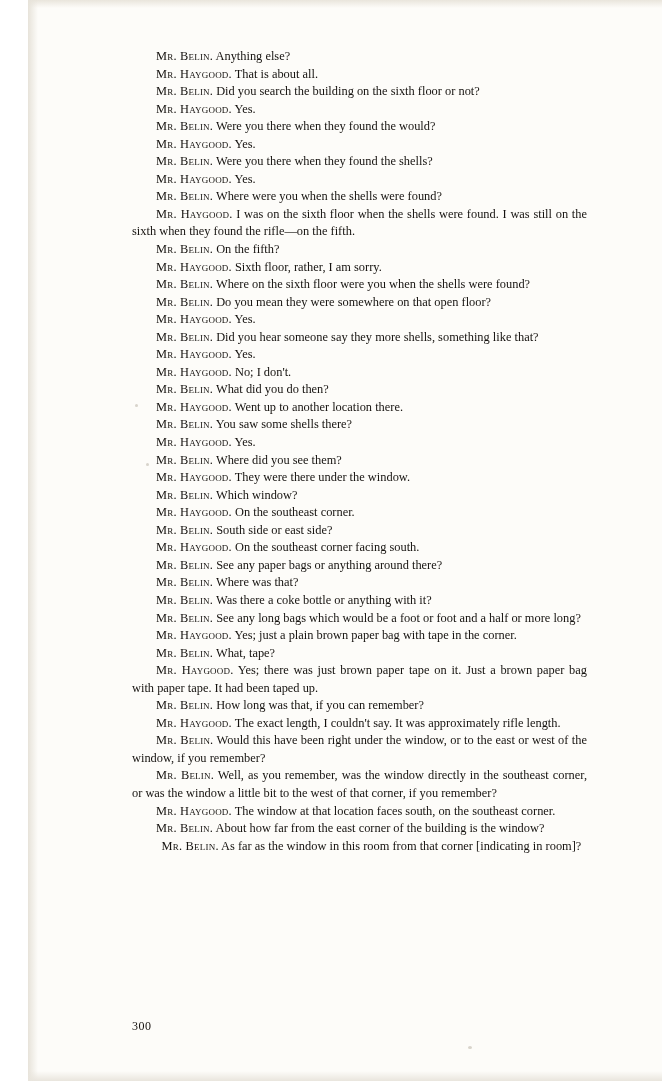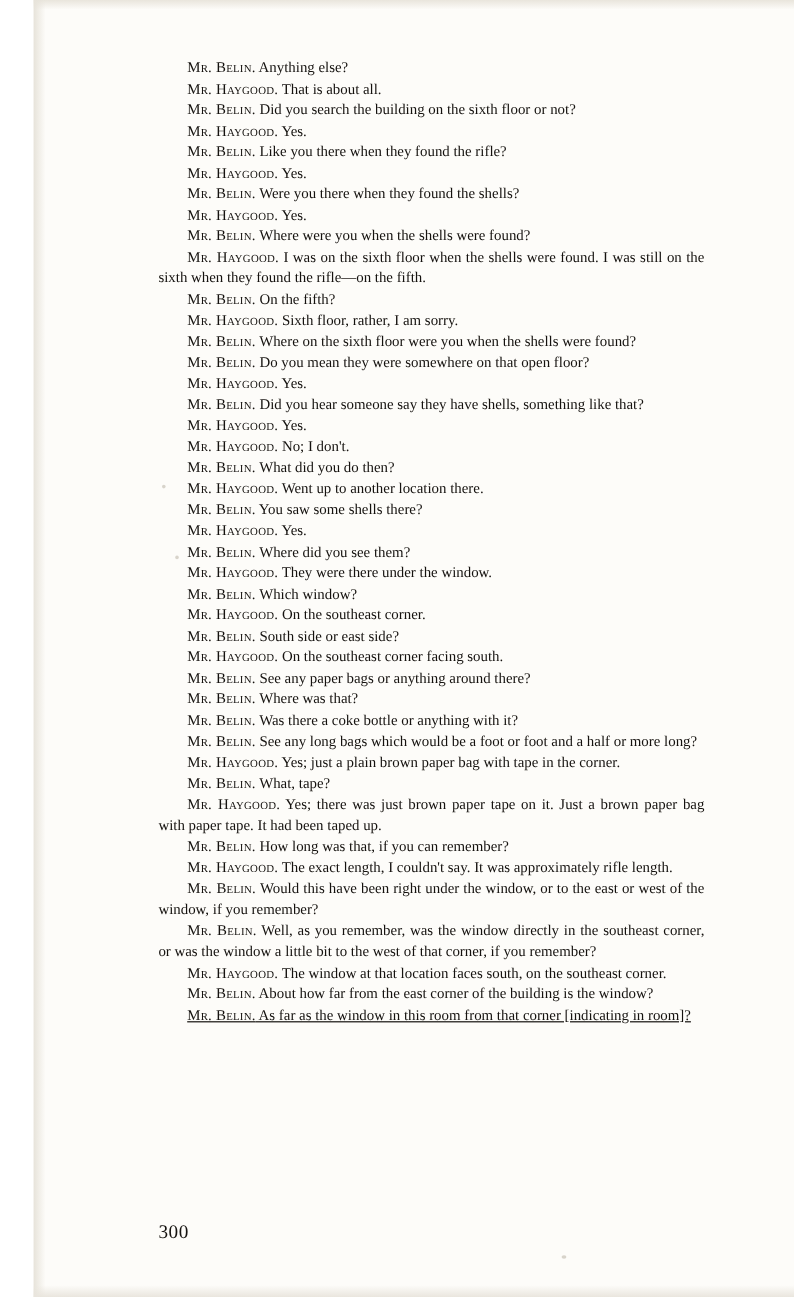--- a/index.html
+++ b/index.html
@@ -32,32 +32,31 @@
     line-height: 17.55px;
     text-align: justify;
     text-justify: inter-word;
   }
   p.qa {
     margin: 0;
     text-indent: 24px;
     text-align: justify;
   }
   p.qa:last-child {
-    text-align: left;
-    text-decoration: underline;
+    text-align: center;
   }
   .speaker {
     font-variant: small-caps;
     letter-spacing: 0.2px;
   }
   #folio {
     position: absolute;
     left: 104px;
     top: 1019px;
-    font-size: 16px;
+    font-size: 12px;
     letter-spacing: 0.5px;
   }
   
   .speck {
     position: absolute;
     background: #b9b2a6;
     border-radius: 50%;
     opacity: .55;
   }
   #speck1 { left: 107px; top: 404px; width: 3px; height: 3px; }
@@ -91,32 +90,32 @@
 
   <div class="speck" id="speck1"></div>
   <div class="speck" id="speck2"></div>
   <div class="speck" id="speck3"></div>
 
   <div id="textblock">
       <p class="qa"><span class="speaker">Mr. Belin.</span><span> Anything else?</span></p>
       <p class="qa"><span class="speaker">Mr. Haygood.</span><span> That is about all.</span></p>
       <p class="qa"><span class="speaker">Mr. Belin.</span><span> Did you search the building on the sixth floor or not?</span></p>
       <p class="qa"><span class="speaker">Mr. Haygood.</span><span> Yes.</span></p>
-      <p class="qa"><span class="speaker">Mr. Belin.</span><span> Like you there when they found the rifle?</span></p>
+      <p class="qa"><span class="speaker">Mr. Belin.</span><span> Were you there when they found the would?</span></p>
       <p class="qa"><span class="speaker">Mr. Haygood.</span><span> Yes.</span></p>
       <p class="qa"><span class="speaker">Mr. Belin.</span><span> Were you there when they found the shells?</span></p>
       <p class="qa"><span class="speaker">Mr. Haygood.</span><span> Yes.</span></p>
       <p class="qa"><span class="speaker">Mr. Belin.</span><span> Where were you when the shells were found?</span></p>
       <p class="qa"><span class="speaker">Mr. Haygood.</span><span> I was on the sixth floor when the shells were found.   I was still on the sixth when they found the rifle—on the fifth.</span></p>
       <p class="qa"><span class="speaker">Mr. Belin.</span><span> On the fifth?</span></p>
       <p class="qa"><span class="speaker">Mr. Haygood.</span><span> Sixth floor, rather, I am sorry.</span></p>
       <p class="qa"><span class="speaker">Mr. Belin.</span><span> Where on the sixth floor were you when the shells were found?</span></p>
       <p class="qa"><span class="speaker">Mr. Belin.</span><span> Do you mean they were somewhere on that open floor?</span></p>
       <p class="qa"><span class="speaker">Mr. Haygood.</span><span> Yes.</span></p>
-      <p class="qa"><span class="speaker">Mr. Belin.</span><span> Did you hear someone say they have shells, something like that?</span></p>
+      <p class="qa"><span class="speaker">Mr. Belin.</span><span> Did you hear someone say they more shells, something like that?</span></p>
       <p class="qa"><span class="speaker">Mr. Haygood.</span><span> Yes.</span></p>
       <p class="qa"><span class="speaker">Mr. Haygood.</span><span> No; I don't.</span></p>
       <p class="qa"><span class="speaker">Mr. Belin.</span><span> What did you do then?</span></p>
       <p class="qa"><span class="speaker">Mr. Haygood.</span><span> Went up to another location there.</span></p>
       <p class="qa"><span class="speaker">Mr. Belin.</span><span> You saw some shells there?</span></p>
       <p class="qa"><span class="speaker">Mr. Haygood.</span><span> Yes.</span></p>
       <p class="qa"><span class="speaker">Mr. Belin.</span><span> Where did you see them?</span></p>
       <p class="qa"><span class="speaker">Mr. Haygood.</span><span> They were there under the window.</span></p>
       <p class="qa"><span class="speaker">Mr. Belin.</span><span> Which window?</span></p>
       <p class="qa"><span class="speaker">Mr. Haygood.</span><span> On the southeast corner.</span></p>

